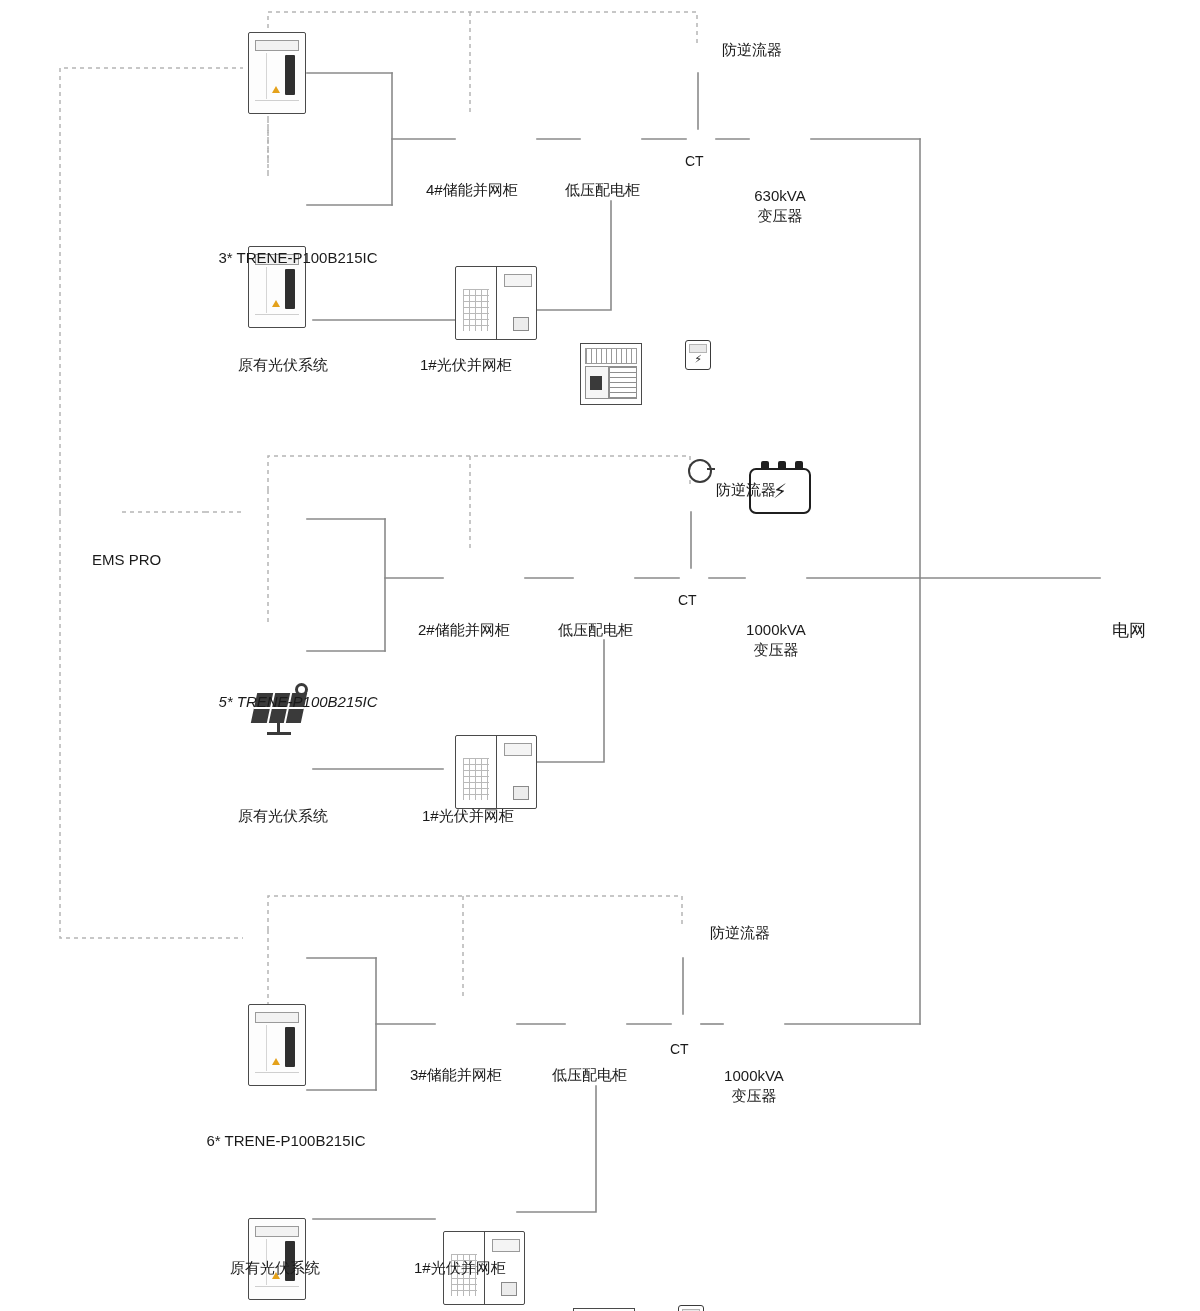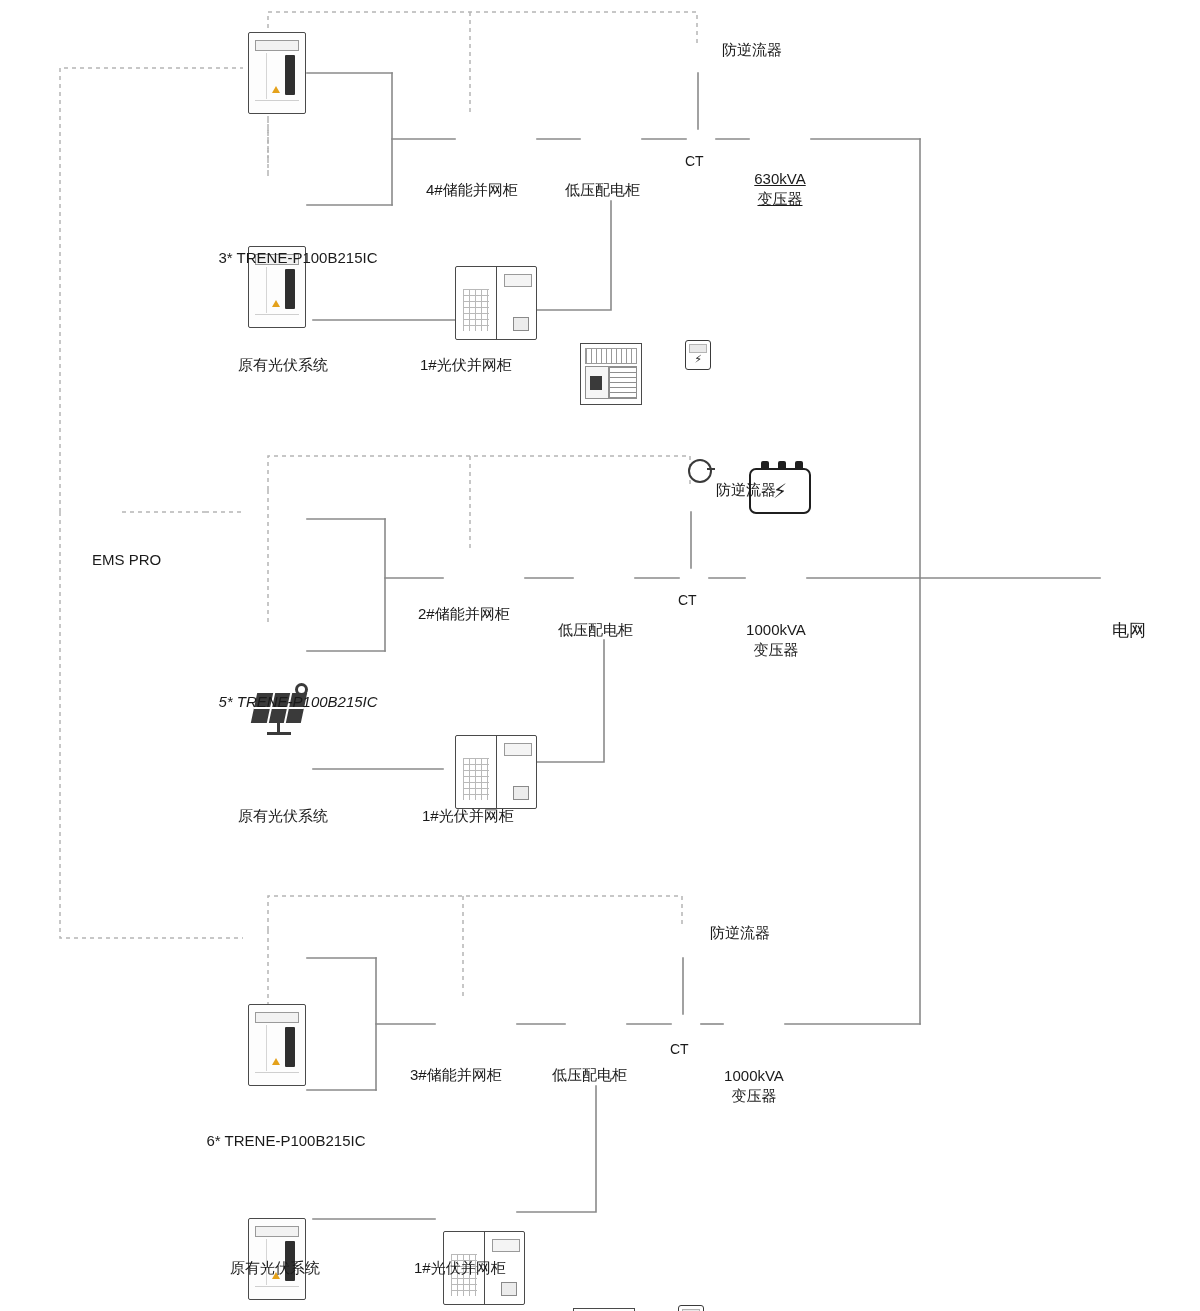--- a/index.html
+++ b/index.html
@@ -179,21 +179,21 @@
 
   <div class="dev ct" style="left:688px;top:129px;"></div>
   <div class="lbl" style="left:685px;top:152px;font-size:14px;">CT</div>
 
   <div class="dev trf" style="left:749px;top:114px;">
     <div class="pin" style="left:10px;"></div>
     <div class="pin" style="left:27px;"></div>
     <div class="pin" style="left:44px;"></div>
     <div class="bolt">⚡</div>
   </div>
-  <div class="lbl center" style="left:710px;top:169px;width:140px;text-decoration:underline;">630kVA
+  <div class="lbl center" style="left:710px;top:186px;width:140px;">630kVA
 变压器</div>
 
   <div class="dev pv" style="left:248px;top:283px;">
     <div class="sun"></div>
     <div class="arr">
       <i style="left:16px;top:0;width:2px;height:30px;"></i>
       <i style="left:33px;top:0;width:2px;height:30px;"></i>
       <i style="left:0;top:14px;width:50px;height:2px;"></i>
     </div>
     <div class="leg"></div>
@@ -228,21 +228,21 @@
   <div class="dev cab" style="left:443px;top:541px;">
     <div class="half">
         <div class="grid"></div>
       </div>
     <div class="mid"></div>
     <div class="half">
         <div class="panel"></div>
         <div class="sm"></div>
       </div>
   </div>
-  <div class="lbl" style="left:418px;top:604px;">2#储能并网柜</div>
+  <div class="lbl" style="left:418px;top:620px;">2#储能并网柜</div>
 
   <div class="dev lvd" style="left:573px;top:544px;">
     
     
     
     
   </div>
   <div class="lbl" style="left:558px;top:620px;">低压配电柜</div>
 
   <div class="dev abf" style="left:678px;top:479px;">

